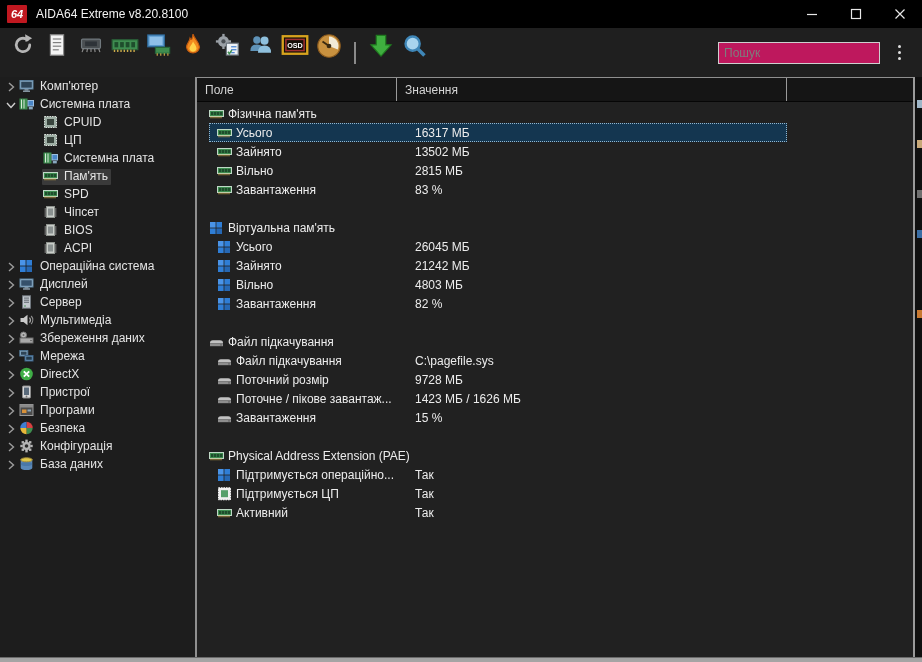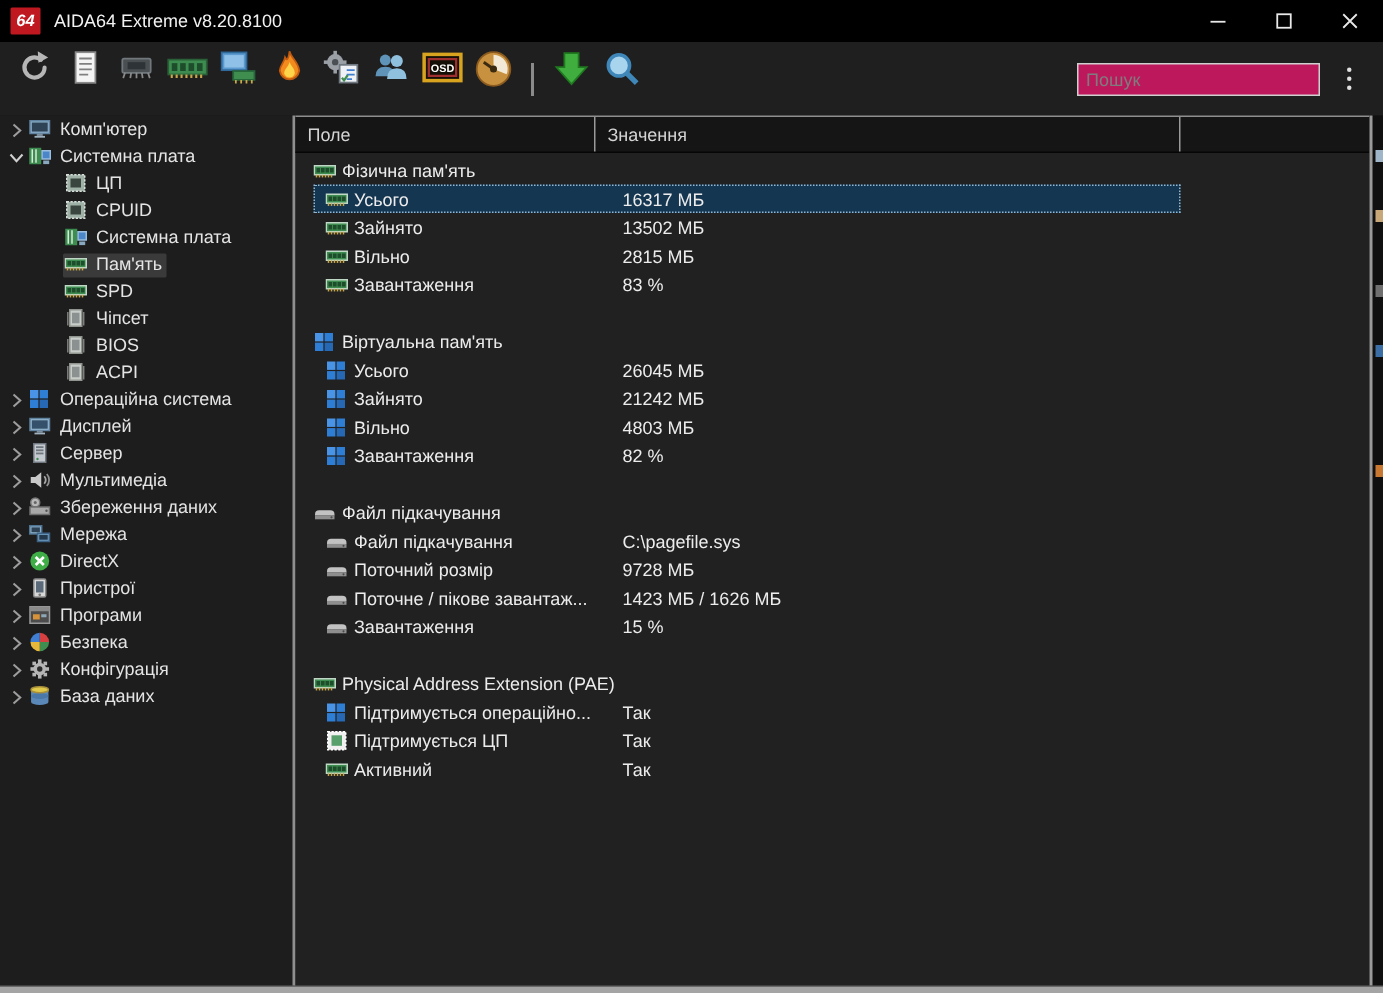--- a/index.html
+++ b/index.html
@@ -302,32 +302,32 @@
           </span>
         </div>
         <div class="trow lvl1">
           <span class="tin">
             <span class="ticon">
               <svg width="15" height="14" viewBox="0 0 15 14">
                 <rect x="1.5" y="1.5" width="12" height="11" fill="#9fb0a6" stroke="#d6ded9" stroke-dasharray="1.5 1"></rect>
                 <rect x="4" y="4" width="7" height="6" fill="#39453e"></rect>
               </svg>
             </span>
-            <span class="tlabel">ЦП</span>
+            <span class="tlabel">CPUID</span>
           </span>
         </div>
         <div class="trow lvl1">
           <span class="tin">
             <span class="ticon">
               <svg width="15" height="14" viewBox="0 0 15 14">
                 <rect x="1.5" y="1.5" width="12" height="11" fill="#9fb0a6" stroke="#d6ded9" stroke-dasharray="1.5 1"></rect>
                 <rect x="4" y="4" width="7" height="6" fill="#39453e"></rect>
               </svg>
             </span>
-            <span class="tlabel">CPUID</span>
+            <span class="tlabel">ЦП</span>
           </span>
         </div>
         <div class="trow lvl1">
           <span class="tin">
             <span class="ticon">
               <svg width="15" height="14" viewBox="0 0 15 14">
                 <rect x="0.5" y="1.5" width="8" height="11" fill="#3e8d50"></rect>
                 <line x1="2.5" y1="2.5" x2="2.5" y2="11.5" stroke="#d8ead9"></line>
                 <line x1="5" y1="2.5" x2="5" y2="11.5" stroke="#d8ead9"></line>
                 <rect x="9" y="3.5" width="5.5" height="5.5" fill="#4a86c8" stroke="#9bbede"></rect>

